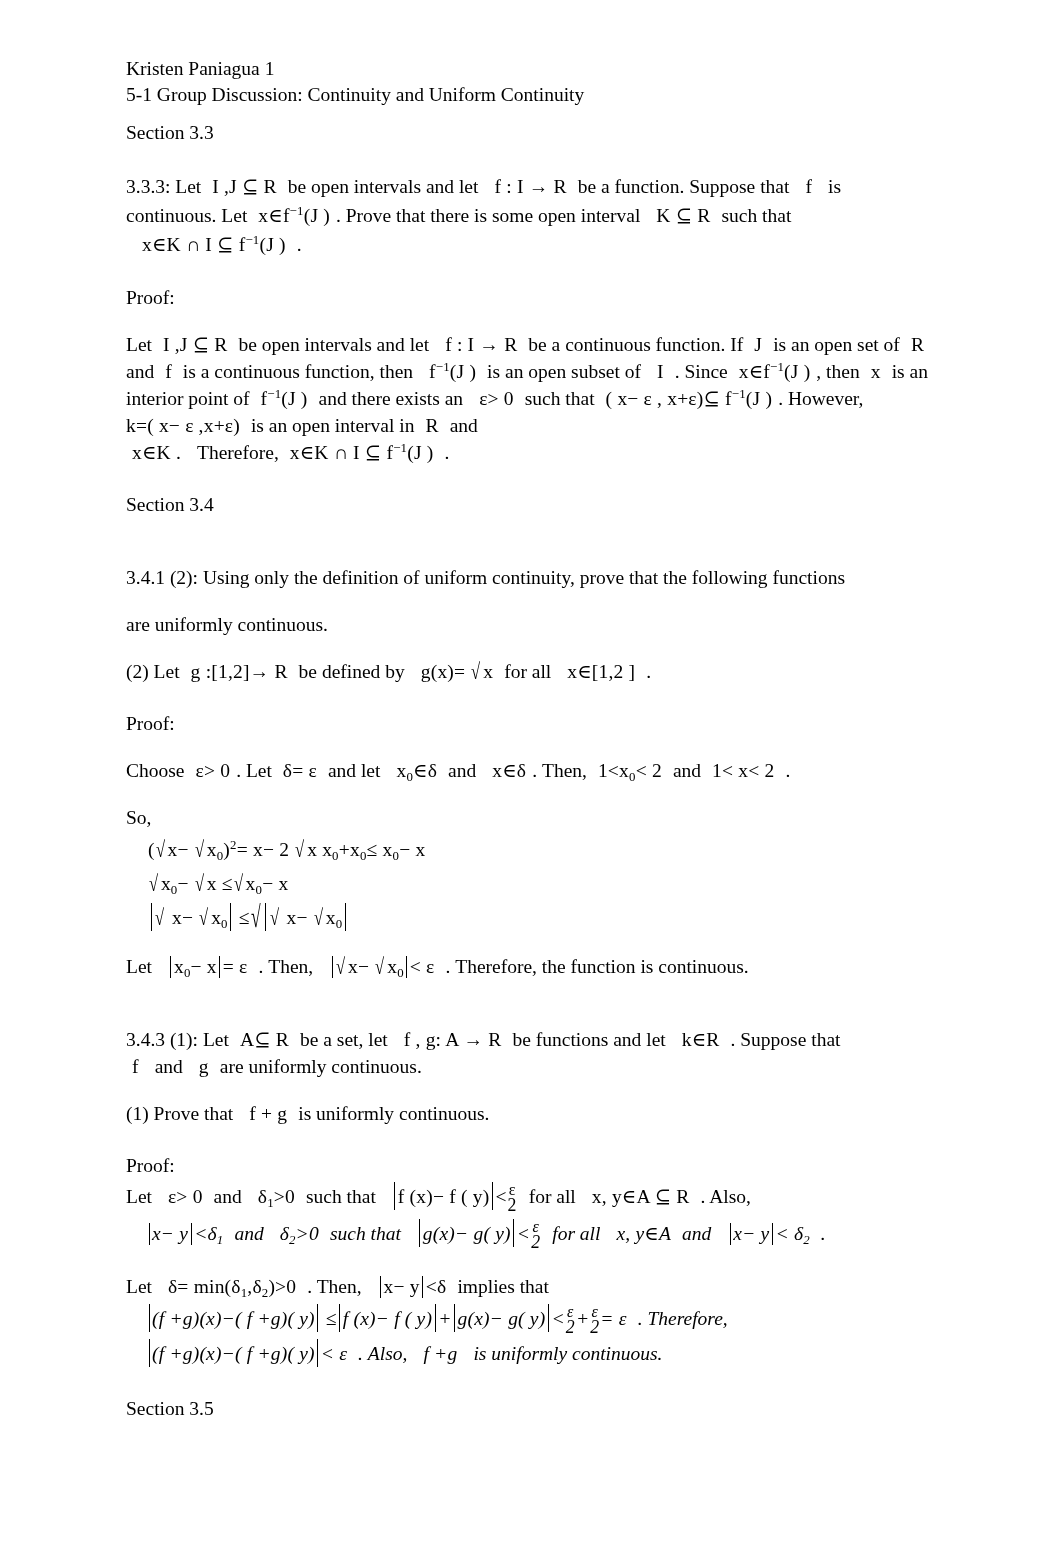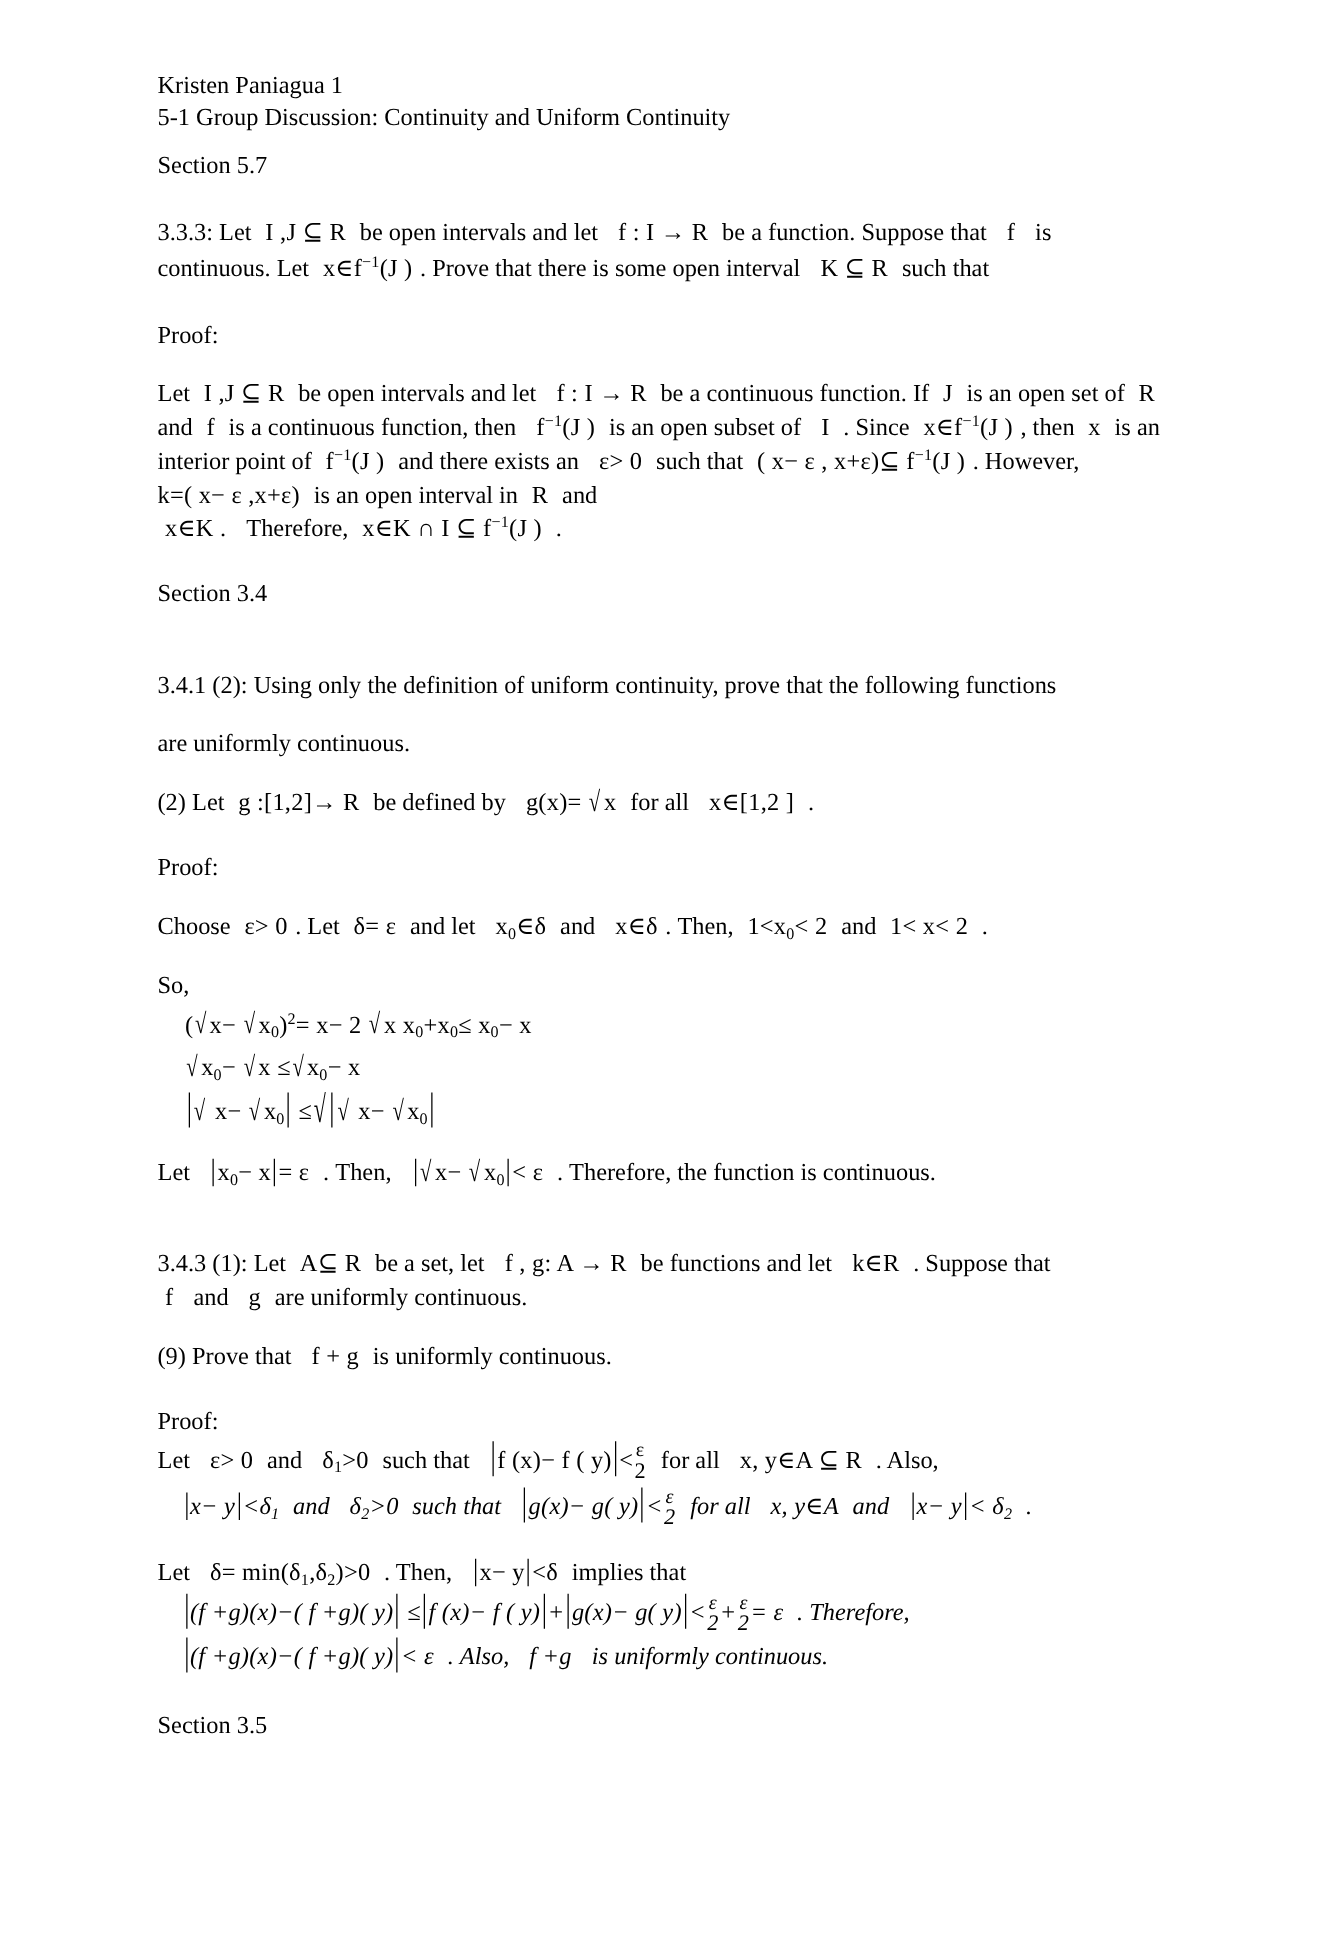--- a/index.html
+++ b/index.html
@@ -121,27 +121,30 @@
 
 <div class="page">
 
   <div>
     <div class="hdr-line">Kristen Paniagua 1</div>
     <div class="hdr-line">5-1 Group Discussion: Continuity and Uniform Continuity</div>
   </div>
 
   <div class="half-blank"></div>
 
-  <div class="sec">Section 5.7</div>
+  <div class="sec">Section 3.3</div>
   <div class="blank"></div>
 
   <p class="para">
     <span>3.3.3:</span>
     <span>Let</span><span class="sp"></span><span class="m">I ,J&nbsp;⊆&nbsp;R</span><span class="sp"></span><span>be open intervals and let</span><span class="spw"></span><span class="m">f : I&nbsp;→&nbsp;R</span><span class="sp"></span><span>be a function. Suppose that</span><span class="spw"></span><span class="m">f</span><span class="spw"></span><span>is continuous. Let</span><span class="sp"></span><span class="m">x∈f<sup class="s">−1</sup>(J )</span><span class="spn"></span><span>. Prove that there is some open interval</span><span class="spw"></span><span class="m">K&nbsp;⊆&nbsp;R</span><span class="sp"></span><span>such that</span>
   </p>
+  <p class="para indent1">
+    <span class="m">x∈K&nbsp;∩&nbsp;I&nbsp;⊆&nbsp;f<sup class="s">−1</sup>(J )</span><span class="sp"></span><span>.</span>
+  </p>
 
   <div class="blank"></div>
 
   <div class="sec">Proof:</div>
   <p class="para tight">
     <span>Let</span><span class="sp"></span><span class="m">I ,J&nbsp;⊆&nbsp;R</span><span class="sp"></span><span>be open intervals and let</span><span class="spw"></span><span class="m">f : I&nbsp;→&nbsp;R</span><span class="sp"></span><span>be a continuous function. If</span><span class="sp"></span><span class="m">J</span><span class="sp"></span><span>is an open set of</span><span class="sp"></span><span class="m">R</span><span class="sp"></span><span>and</span><span class="sp"></span><span class="m">f</span><span class="sp"></span><span>is a continuous function, then</span><span class="spw"></span><span class="m">f<sup class="s">−1</sup>(J )</span><span class="sp"></span><span>is an open subset of</span><span class="spw"></span><span class="m">I</span><span class="sp"></span><span>.</span>
     <span>Since</span><span class="sp"></span><span class="m">x∈f<sup class="s">−1</sup>(J )</span><span class="spn"></span><span>, then</span><span class="sp"></span><span class="m">x</span><span class="sp"></span><span>is an interior point of</span><span class="sp"></span><span class="m">f<sup class="s">−1</sup>(J )</span><span class="sp"></span><span>and there exists an</span><span class="spw"></span><span class="m">ε&gt; 0</span><span class="sp"></span><span>such that</span><span class="sp"></span><span class="m">( x− ε , x+ε)⊆ f<sup class="s">−1</sup>(J )</span><span class="spn"></span><span>. However,</span><span class="sp"></span><span class="m">k=( x− ε ,x+ε)</span><span class="sp"></span><span>is an open interval in</span><span class="sp"></span><span class="m">R</span><span class="sp"></span><span>and</span><br>
     <span class="m" style="padding-left:6px">x∈K .</span><span class="spw"></span><span>Therefore,</span><span class="sp"></span><span class="m">x∈K&nbsp;∩&nbsp;I&nbsp;⊆&nbsp;f<sup class="s">−1</sup>(J )</span><span class="sp"></span><span>.</span>
   </p>
 
@@ -179,21 +182,21 @@
   </p>
 
   <div class="blank"></div>
 
   <p class="para tight">
     <span>3.4.3 (1):</span>
     <span>Let</span><span class="sp"></span><span class="m">A⊆ R</span><span class="sp"></span><span>be a set, let</span><span class="spw"></span><span class="m">f , g: A → R</span><span class="sp"></span><span>be functions and let</span><span class="spw"></span><span class="m">k∈R</span><span class="sp"></span><span>. Suppose that</span><br>
     <span class="m" style="padding-left:6px">f</span><span class="spw"></span><span>and</span><span class="spw"></span><span class="m">g</span><span class="sp"></span><span>are uniformly continuous.</span>
   </p>
   <p class="para tight">
-    <span>(9) Prove that</span><span class="spw"></span><span class="m">f + g</span><span class="sp"></span><span>is uniformly continuous.</span>
+    <span>(1) Prove that</span><span class="spw"></span><span class="m">f + g</span><span class="sp"></span><span>is uniformly continuous.</span>
   </p>
 
   <div class="blank"></div>
 
   <div class="sec">Proof:</div>
 
   <p class="para" style="line-height:36px">
     <span>Let</span><span class="spw"></span><span class="m">ε&gt; 0</span><span class="sp"></span><span>and</span><span class="spw"></span><span class="m">δ<sub class="s">1</sub>&gt;0</span><span class="sp"></span><span>such that</span><span class="spw"></span><span class="m"><span class="absbar tall"></span>f (x)− f ( y)<span class="absbar tall"></span>&lt;<span class="frac"><span class="num">ε</span><span class="den">2</span></span></span><span class="sp"></span><span>for all</span><span class="spw"></span><span class="m">x, y∈A ⊆ R</span><span class="sp"></span><span>. Also,</span>
   </p>
 

